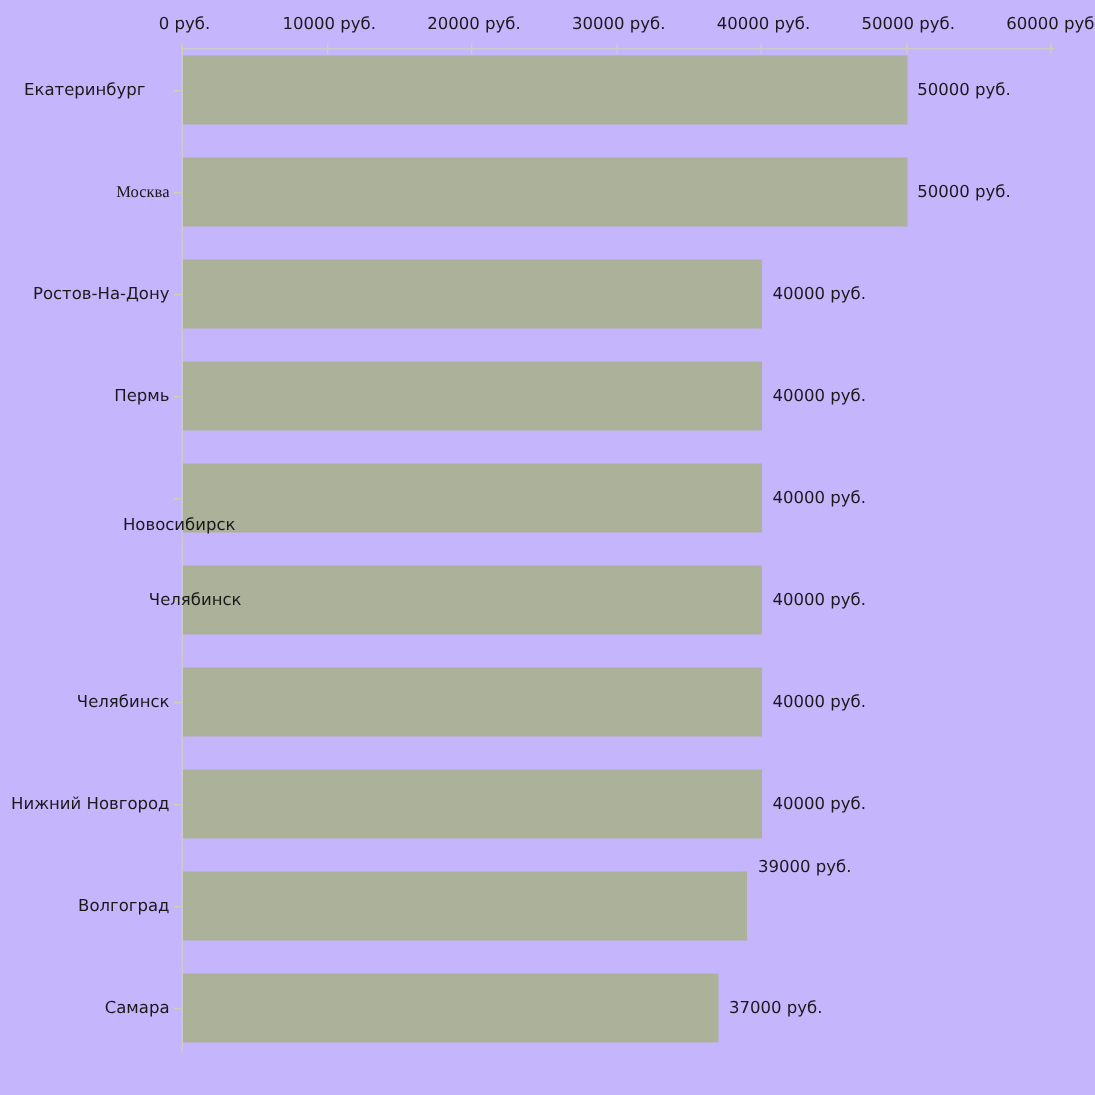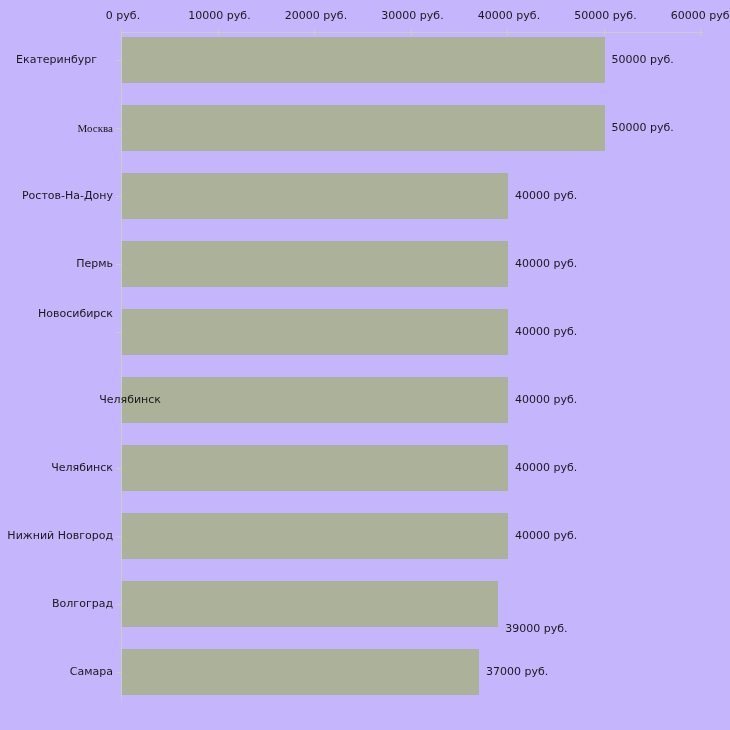--- a/index.html
+++ b/index.html
@@ -97,36 +97,36 @@
       <div class="bar" style="left: 122px; top: 173px; width: 386px; height: 46px; background: rgb(171, 178, 153);"></div>
       <div class="tick-h" style="left: 116px; top: 196px; width: 5px; background: rgb(210, 206, 176);"></div>
       <div class="cat-label" style="top: 189px;">Ростов-На-Дону</div>
       <div class="value-label" style="left: 515px; top: 189px;">40000 руб.</div>
       <div class="bar" style="left: 122px; top: 241px; width: 386px; height: 46px; background: rgb(171, 178, 153);"></div>
       <div class="tick-h" style="left: 116px; top: 264px; width: 5px; background: rgb(210, 206, 176);"></div>
       <div class="cat-label" style="top: 257px;">Пермь</div>
       <div class="value-label" style="left: 515px; top: 257px;">40000 руб.</div>
       <div class="bar" style="left: 122px; top: 309px; width: 386px; height: 46px; background: rgb(171, 178, 153);"></div>
       <div class="tick-h" style="left: 116px; top: 332px; width: 5px; background: rgb(210, 206, 176);"></div>
-      <div class="cat-label" style="top: 307px;">Новосибирск</div>
+      <div class="cat-label" style="top: 343px; margin-left: 44px;">Новосибирск</div>
       <div class="value-label" style="left: 515px; top: 325px;">40000 руб.</div>
       <div class="bar" style="left: 122px; top: 377px; width: 386px; height: 46px; background: rgb(171, 178, 153);"></div>
       <div class="tick-h" style="left: 116px; top: 400px; width: 5px; background: rgb(210, 206, 176);"></div>
       <div class="cat-label" style="top: 393px; margin-left: 48px;">Челябинск</div>
       <div class="value-label" style="left: 515px; top: 393px;">40000 руб.</div>
       <div class="bar" style="left: 122px; top: 445px; width: 386px; height: 46px; background: rgb(171, 178, 153);"></div>
       <div class="tick-h" style="left: 116px; top: 468px; width: 5px; background: rgb(210, 206, 176);"></div>
       <div class="cat-label" style="top: 461px;">Челябинск</div>
       <div class="value-label" style="left: 515px; top: 461px;">40000 руб.</div>
       <div class="bar" style="left: 122px; top: 513px; width: 386px; height: 46px; background: rgb(171, 178, 153);"></div>
       <div class="tick-h" style="left: 116px; top: 536px; width: 5px; background: rgb(210, 206, 176);"></div>
       <div class="cat-label" style="top: 529px;">Нижний Новгород</div>
       <div class="value-label" style="left: 515px; top: 529px;">40000 руб.</div>
       <div class="bar" style="left: 122px; top: 581px; width: 376.35px; height: 46px; background: rgb(171, 178, 153);"></div>
       <div class="tick-h" style="left: 116px; top: 604px; width: 5px; background: rgb(210, 206, 176);"></div>
       <div class="cat-label" style="top: 597px;">Волгоград</div>
-      <div class="value-label" style="left: 505.35px; top: 622px;">39000 руб.</div>
+      <div class="value-label" style="left: 505.35px; top: 571px;">39000 руб.</div>
       <div class="bar" style="left: 122px; top: 649px; width: 357.05px; height: 46px; background: rgb(171, 178, 153);"></div>
       <div class="tick-h" style="left: 116px; top: 672px; width: 5px; background: rgb(210, 206, 176);"></div>
       <div class="cat-label" style="top: 665px;">Самара</div>
       <div class="value-label" style="left: 486.05px; top: 665px;">37000 руб.</div>
     </div>
 </div>
 
 </body></html>

